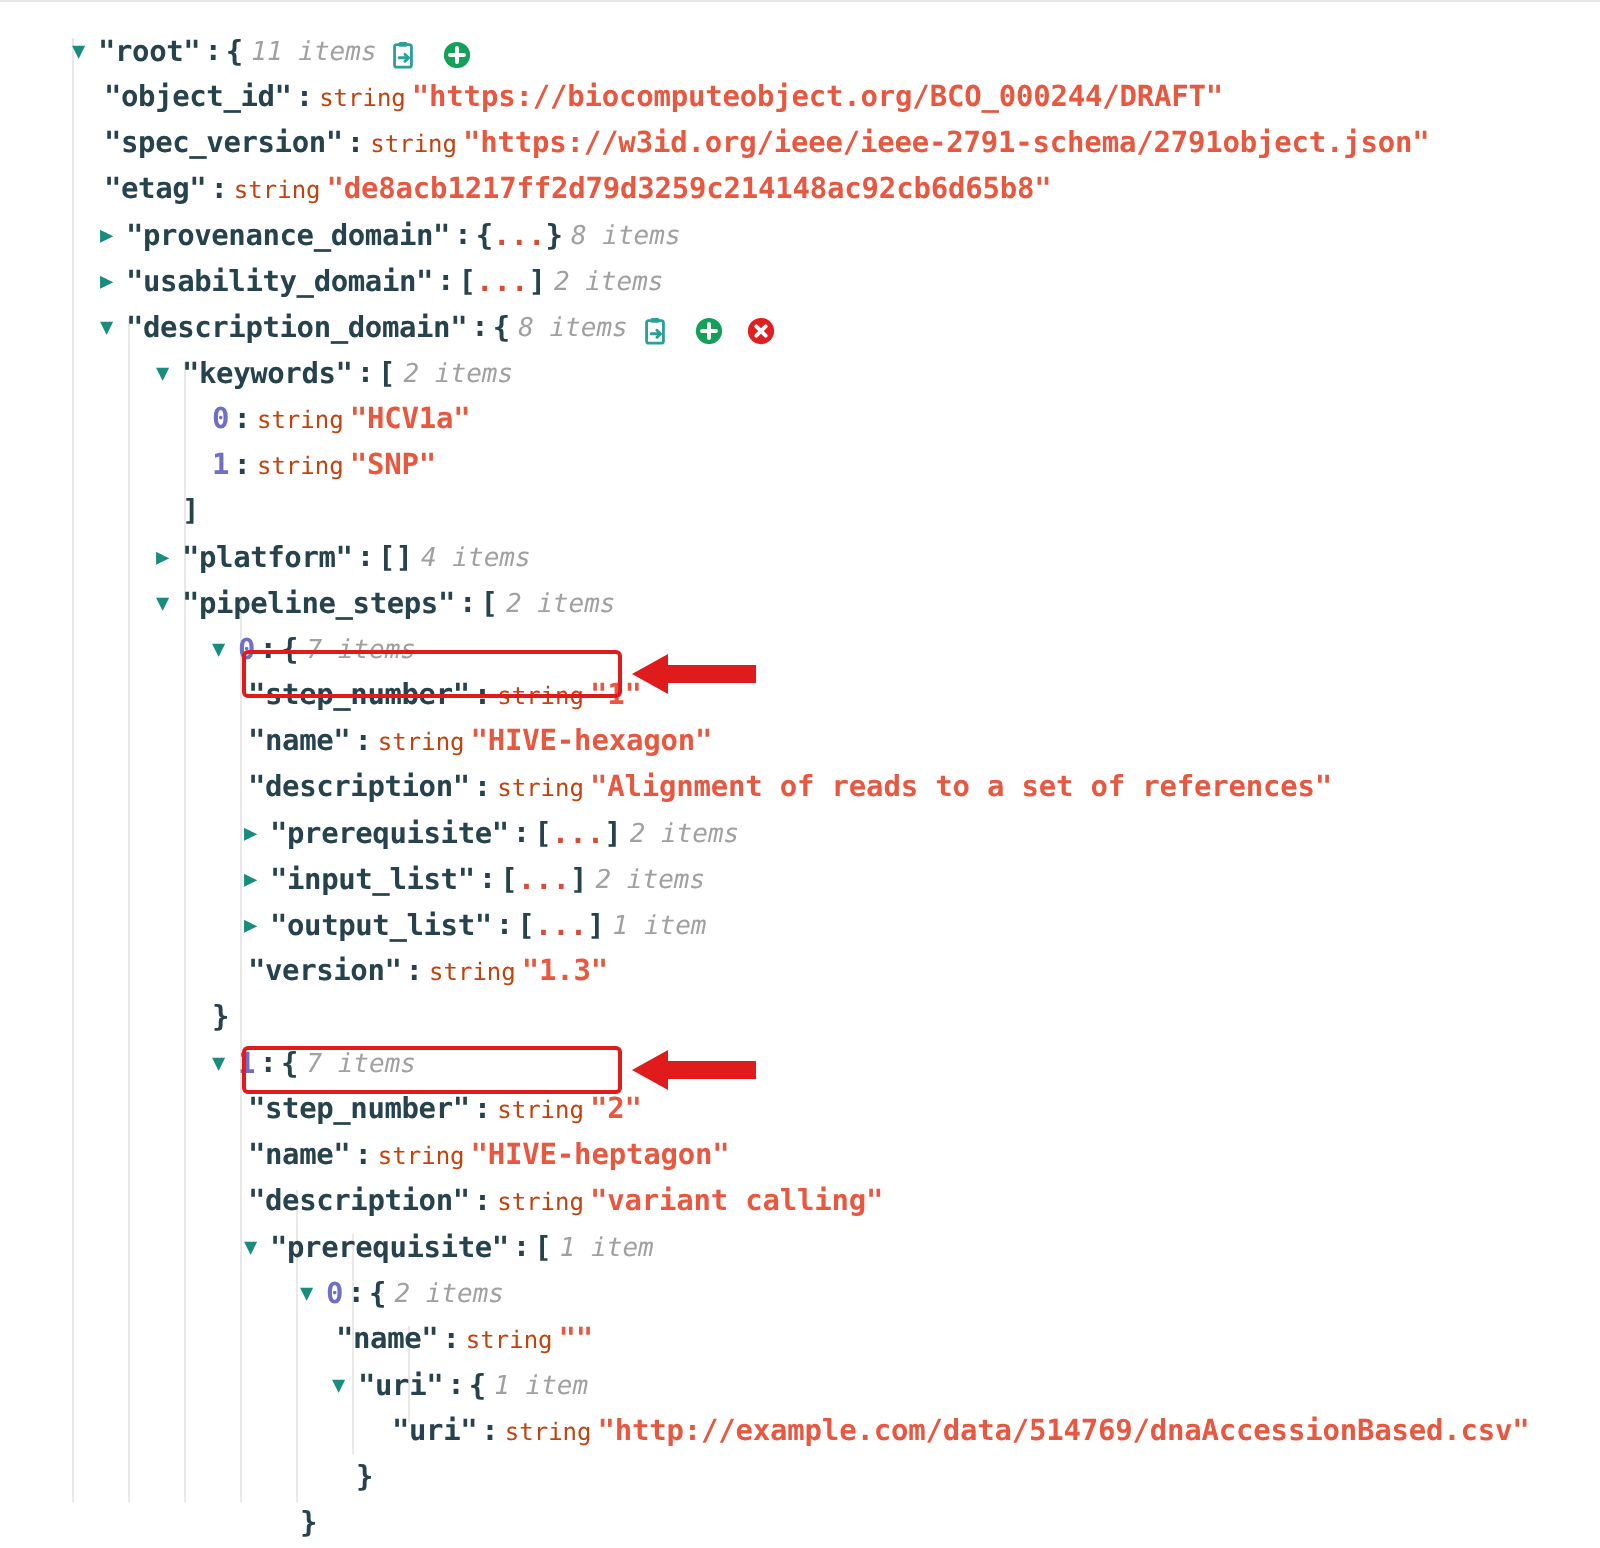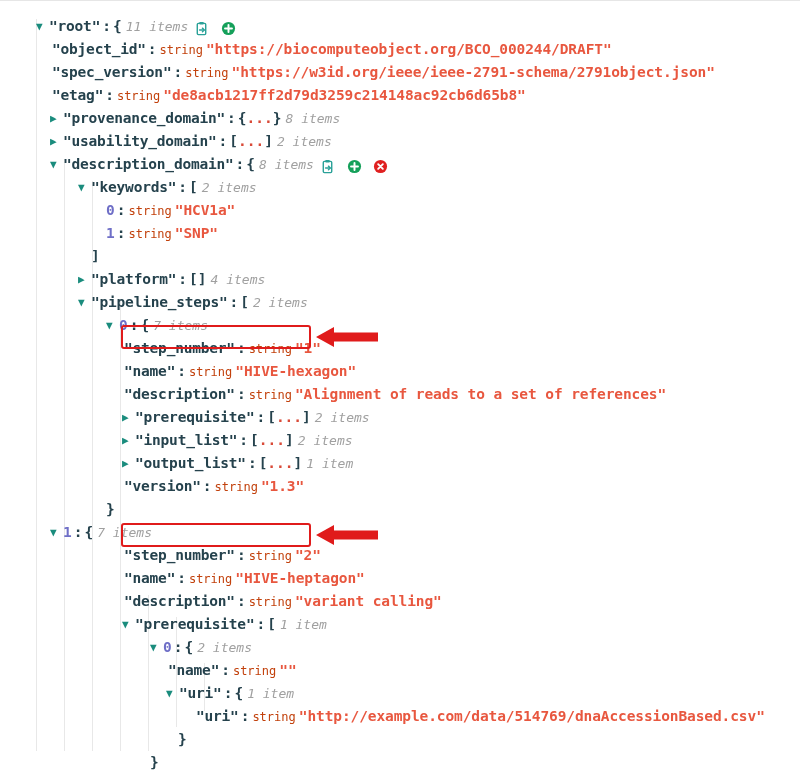--- a/index.html
+++ b/index.html
@@ -254,21 +254,21 @@
   </div>
 
   <div class="row" style="padding-left:124px;">
     <span class="key">"version"</span><span class="colon">:</span><span class="type">string</span><span class="str">"1.3"</span>
   </div>
 
   <div class="row" style="padding-left:106px;">
     <span class="closer">}</span>
   </div>
 
-  <div class="row" style="padding-left:50px;">
+  <div class="row" style="padding-left:106px;">
     <span class="caret">▼</span><span class="idx">1</span><span class="colon">:</span><span class="brace">{</span><span class="count">7 items</span>
   </div>
 
   <div class="row" style="padding-left:124px;">
     <span class="key">"step_number"</span><span class="colon">:</span><span class="type">string</span><span class="str">"2"</span>
   </div>
 
   <div class="row" style="padding-left:124px;">
     <span class="key">"name"</span><span class="colon">:</span><span class="type">string</span><span class="str">"HIVE-heptagon"</span>
   </div>

